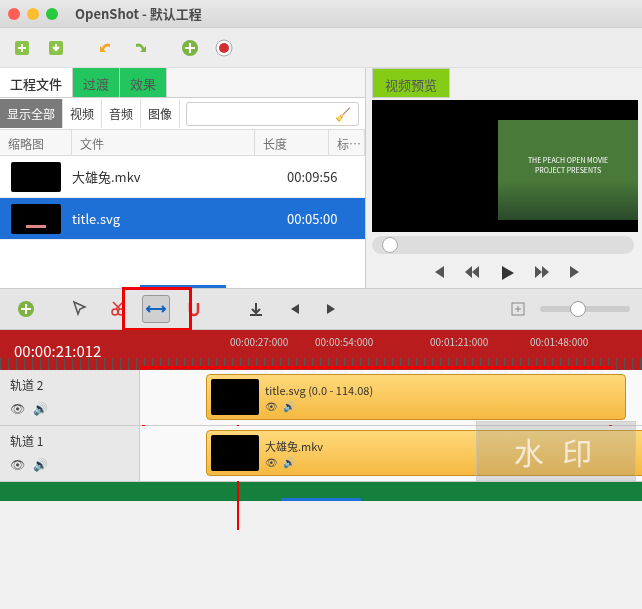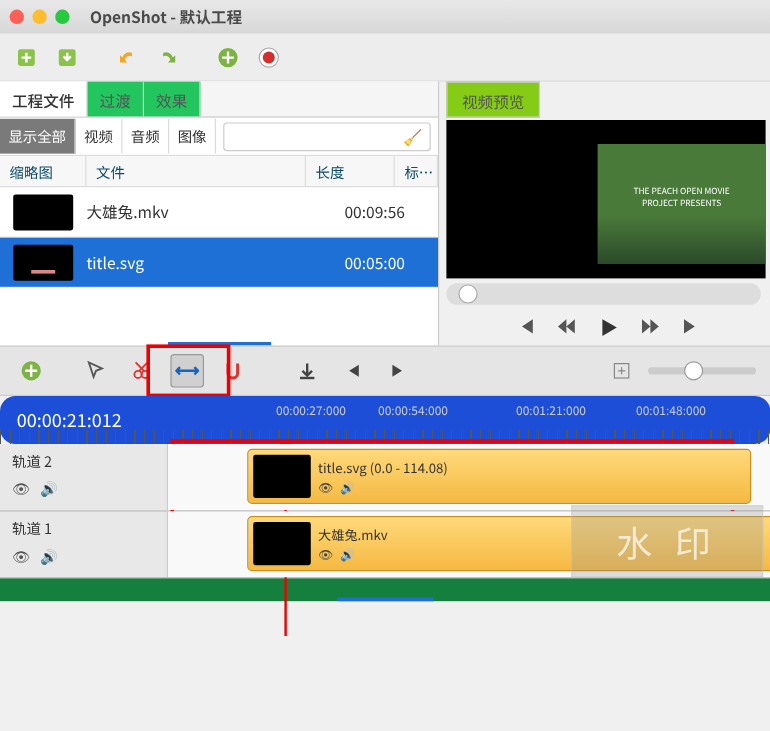--- a/index.html
+++ b/index.html
@@ -18,21 +18,21 @@
 .left-panel { width: 366px; border-right: 1px solid #ccc; display: flex; flex-direction: column; background: #fff; }
 .tabs { display: flex; height: 30px; border-bottom: 1px solid #ccc; background: #f5f5f5; }
 .tab { padding: 6px 10px; border-right: 1px solid #ccc; background: #22c55e; color: #555; }
 .tab.active { background: #fff; font-weight: 500; color: #333; }
 
 .filterbar { display: flex; height: 32px; align-items: center; border-bottom: 1px solid #ddd; }
 .fbtn { padding: 6px 7px; border-right: 1px solid #ddd; font-size: 12px; }
 .fbtn.active { background: #7a7a7a; color: #fff; }
 .fsearch { flex: 1; height: 24px; margin: 0 6px; border: 1px solid #ccc; border-radius: 3px; display: flex; align-items: center; justify-content: flex-end; padding: 0 6px; }
 
-.cols { display: flex; height: 26px; border-bottom: 1px solid #ddd; background: #f7f7f7; font-size: 12px; color: #0c4a6e; }
+.cols { display: flex; height: 26px; border-bottom: 1px solid #ddd; background: #f7f7f7; font-size: 12px; color: #737373; }
 .col { padding: 5px 8px; border-right: 1px solid #ddd; }
 .col1 { width: 72px; } .col2 { flex: 1; } .col3 { width: 74px; } .col4 { width: 36px; }
 
 .filelist { flex: 1; overflow: hidden; }
 .frow { display: flex; height: 42px; align-items: center; border-bottom: 1px solid #eee; }
 .frow.sel { background: #1e6fd6; color: #fff; }
 .thumb { width: 50px; height: 30px; background: #000; margin: 0 11px; border-radius: 2px; position: relative; }
 .thumb.svg::after { content: ""; position: absolute; bottom: 6px; left: 15px; width: 20px; height: 3px; background: #d88; }
 .fname { flex: 1; } .fdur { width: 78px; }
 .blue-under { height: 3px; background: #1e6fd6; width: 86px; margin-left: 140px; }
@@ -50,21 +50,21 @@
 
 .tl-toolbar { height: 42px; background: #e5e5e5; display: flex; align-items: center; padding: 0 12px; gap: 10px; border-top: 1px solid #ccc; border-bottom: 1px solid #ccc; }
 .tl-btn { width: 28px; height: 28px; display: flex; align-items: center; justify-content: center; border-radius: 3px; }
 .tl-btn.boxed { background: #d0d0d0; border: 1px solid #999; }
 .redbox { position: absolute; border: 3px solid #e00; pointer-events: none; }
 .tl-wrap { position: relative; }
 .zoom-area { margin-left: auto; display: flex; align-items: center; gap: 8px; }
 .zoom-slider { width: 90px; height: 6px; background: #ccc; border-radius: 3px; position: relative; }
 .zoom-handle { position: absolute; left: 30px; top: -5px; width: 16px; height: 16px; background: #fff; border: 1px solid #999; border-radius: 50%; }
 
-.ruler { height: 40px; background: #1d4ed8; color: #ddd; position: relative; font-size: 10px; border-radius: 13px; }
+.ruler { height: 40px; background: #b91c1c; color: #ddd; position: relative; font-size: 10px; }
 .time-display { position: absolute; left: 14px; top: 10px; font-size: 15px; color: #fff; }
 .tick-lbl { position: absolute; top: 4px; font-size: 10px; color: #ccc; }
 .ticks { position: absolute; bottom: 0; left: 0; right: 0; height: 12px; background: repeating-linear-gradient(90deg,#555 0,#555 1px,transparent 1px,transparent 8px); }
 .playhead { position: absolute; top: 0; width: 2px; background: #e00; }
 .playhead::before { content: ""; position: absolute; top: -2px; left: -5px; border: 6px solid transparent; border-top-color: #e00; }
 
 .tracks { background: #15803d; position: relative; }
 .track { display: flex; height: 56px; border-bottom: 1px solid #ccc; }
 .track-head { width: 140px; background: #e8e8e8; padding: 6px 10px; border-right: 1px solid #ccc; font-size: 12px; }
 .track-icons { margin-top: 6px; color: #555; display: flex; gap: 8px; }

